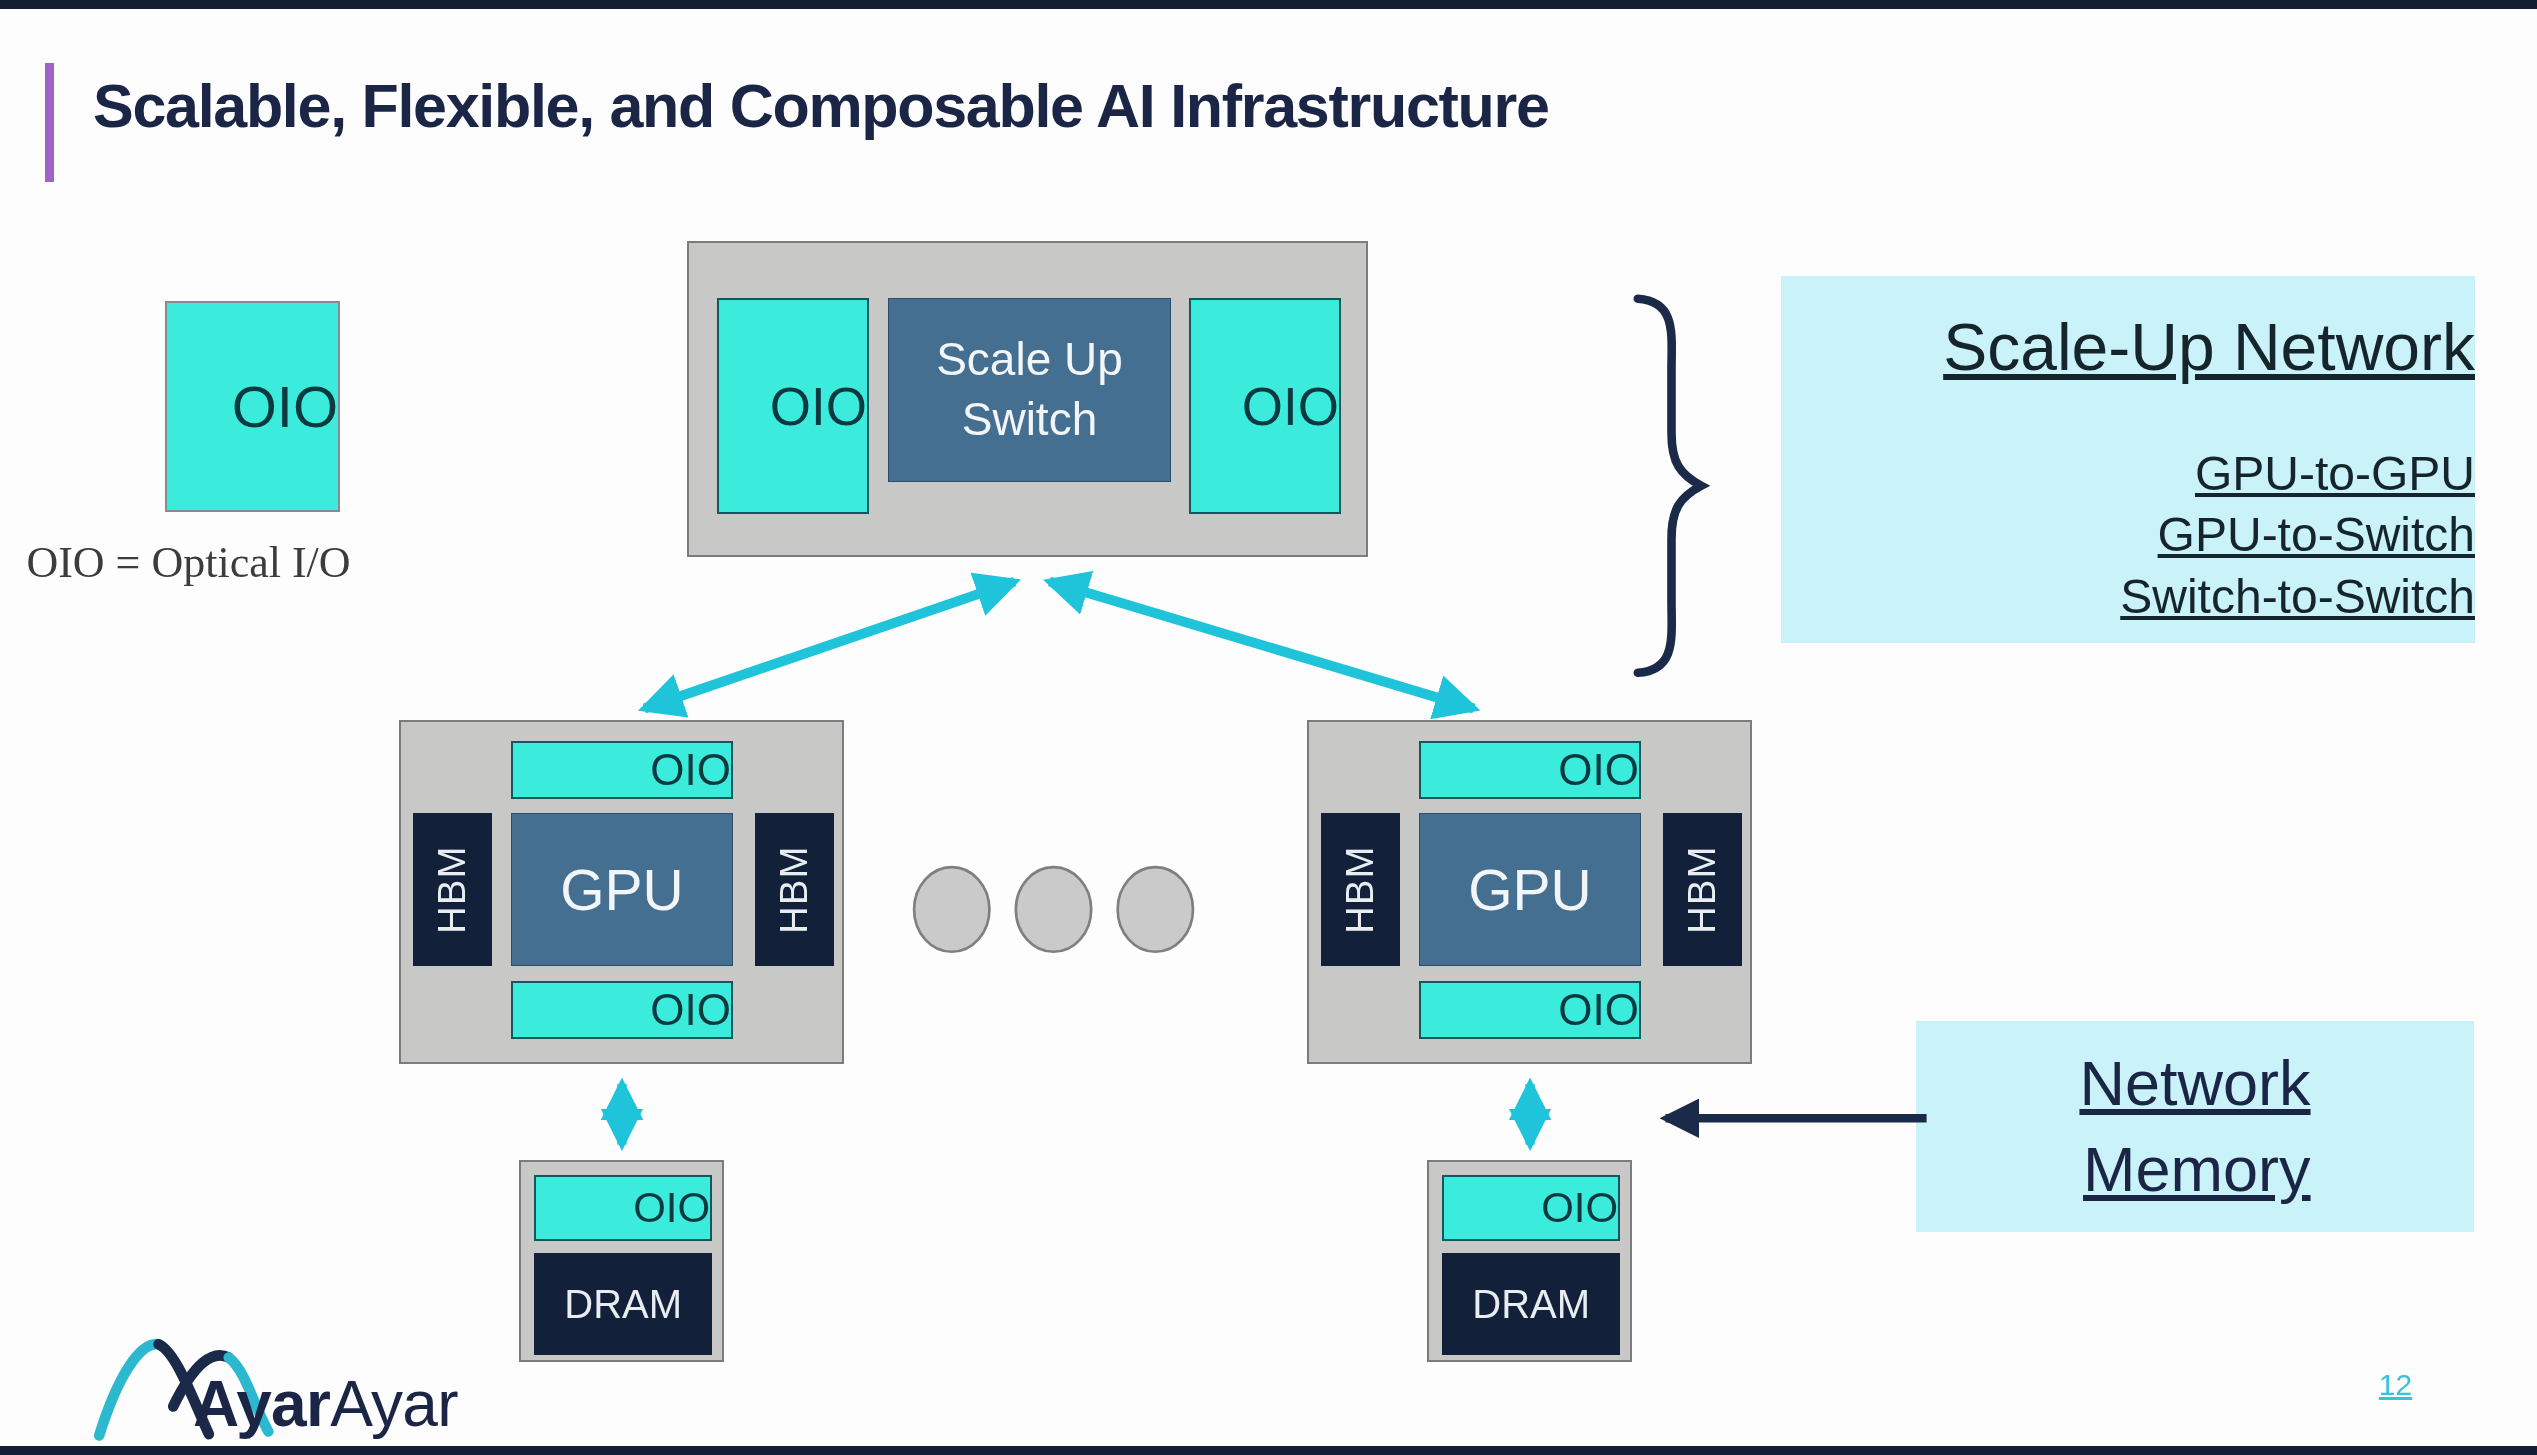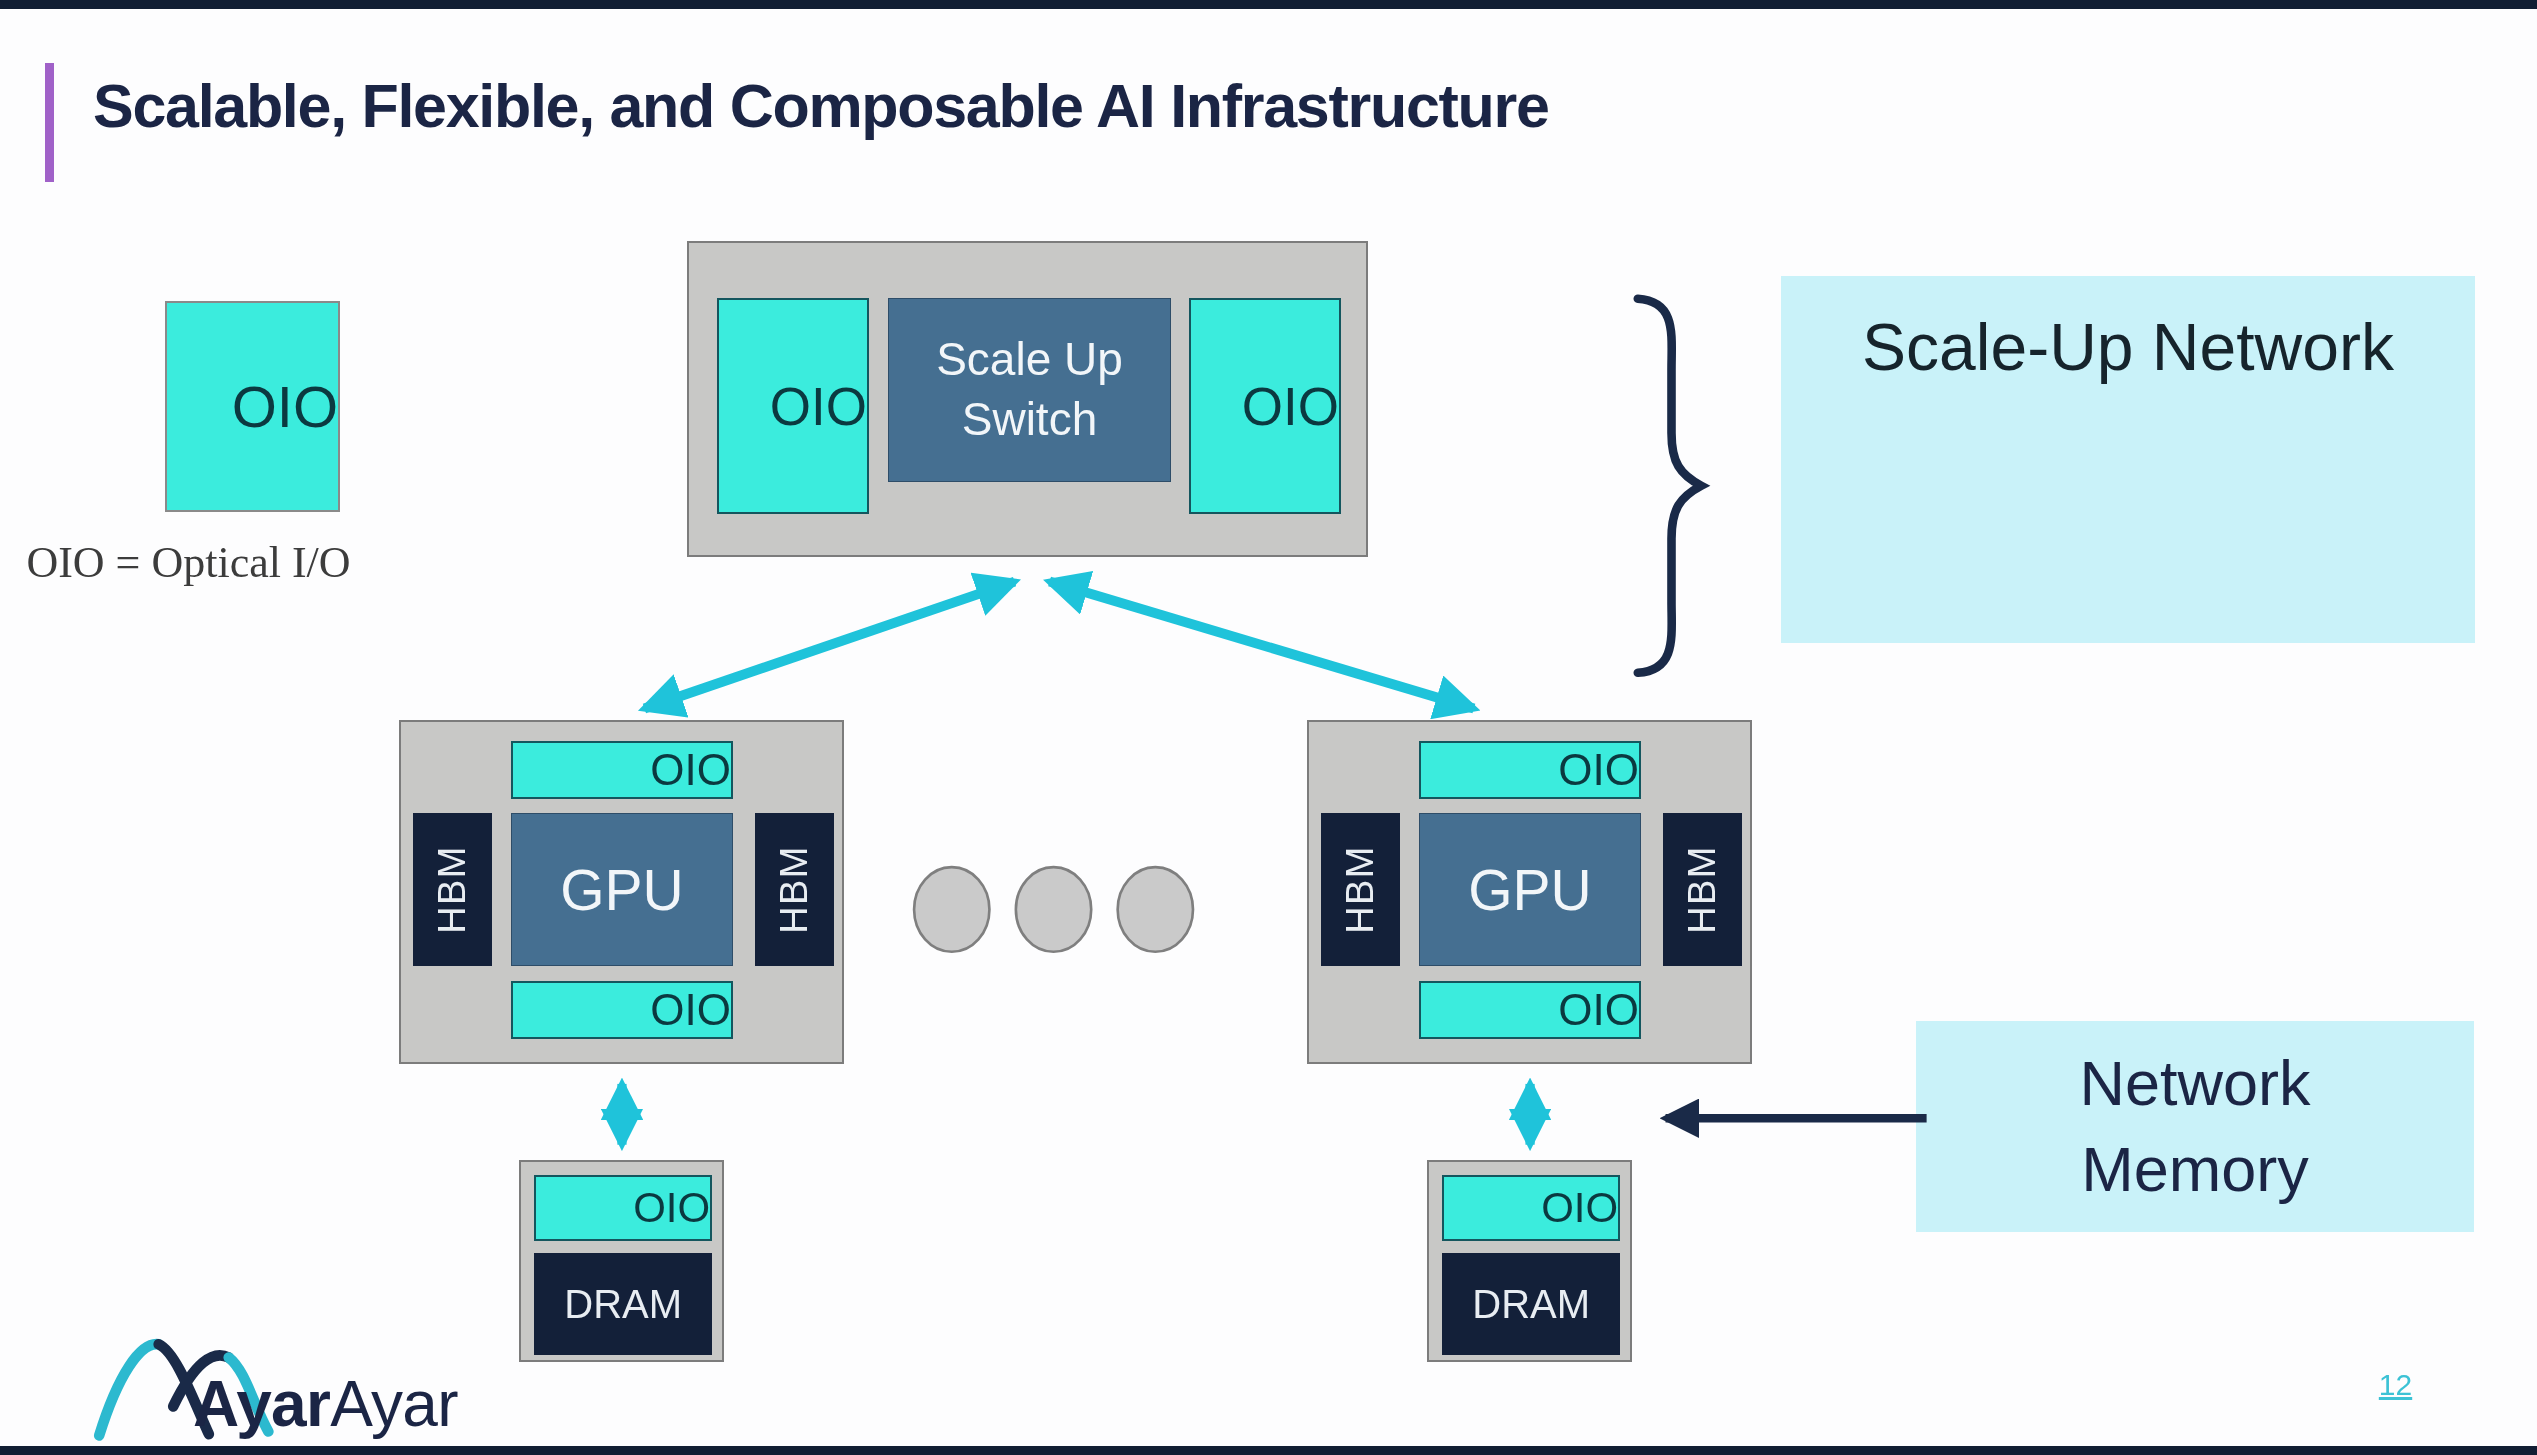--- a/index.html
+++ b/index.html
@@ -63,21 +63,21 @@
   .gpu-core{ left:110px; top:91px; width:222px; height:153px; font-size:57px; }
 
   
   .dram-container{ top:1160px; width:205px; height:202px; }
   .dram-container.left{ left:519px; } .dram-container.right{ left:1427px; }
   .dram-oio{ position:absolute; left:13.2px; top:13.2px; width:178px; height:66px; font-size:42px; }
   .dram-core{ left:13.2px; top:91px; width:178px; height:102px; font-size:40px; }
 
   
   .callout{
-    position:absolute; background:var(--cyanLight); color:var(--calloutText); text-align:center;
+    position:absolute; background:var(--cyanLight); color:var(--calloutText); text-align:right;text-decoration:underline;
   }
   .sun-box{ left:1781px; top:276px; width:694px; height:367px; padding-top:33px; }
   .sun-title{ font-size:66px; }
   .sun-lines{ margin-top:58px; font-size:48px; line-height:1.28; }
   .em-box{
     left:1916px; top:1021px; width:558px; height:211px;
     display:flex; align-items:center; justify-content:center;
     font-size:63px; line-height:1.35; white-space:pre-line; color:var(--titleNavy);
   }
 
@@ -166,20 +166,25 @@
     <div class="cyan-block dram-oio">
       <span>OIO</span>
     </div>
     <div class="navy-block dram-core">
       <span>DRAM</span>
     </div>
   </div>
 
   <div class="callout sun-box">
     <div class="sun-title">Scale-Up Network</div>
+    <div class="sun-lines">
+      <div>GPU-to-GPU</div>
+      <div>GPU-to-Switch</div>
+      <div>Switch-to-Switch</div>
+    </div>
   </div>
 
   <div class="callout em-box">
     <span>Network
 Memory</span>
   </div>
 
   <svg class="overlay" viewBox="0 0 3840 2203">
     <defs>
       <marker id="headCyan" viewBox="0 0 10 10" refX="8.5" refY="5" markerWidth="4.6" markerHeight="4.6" orient="auto-start-reverse">

